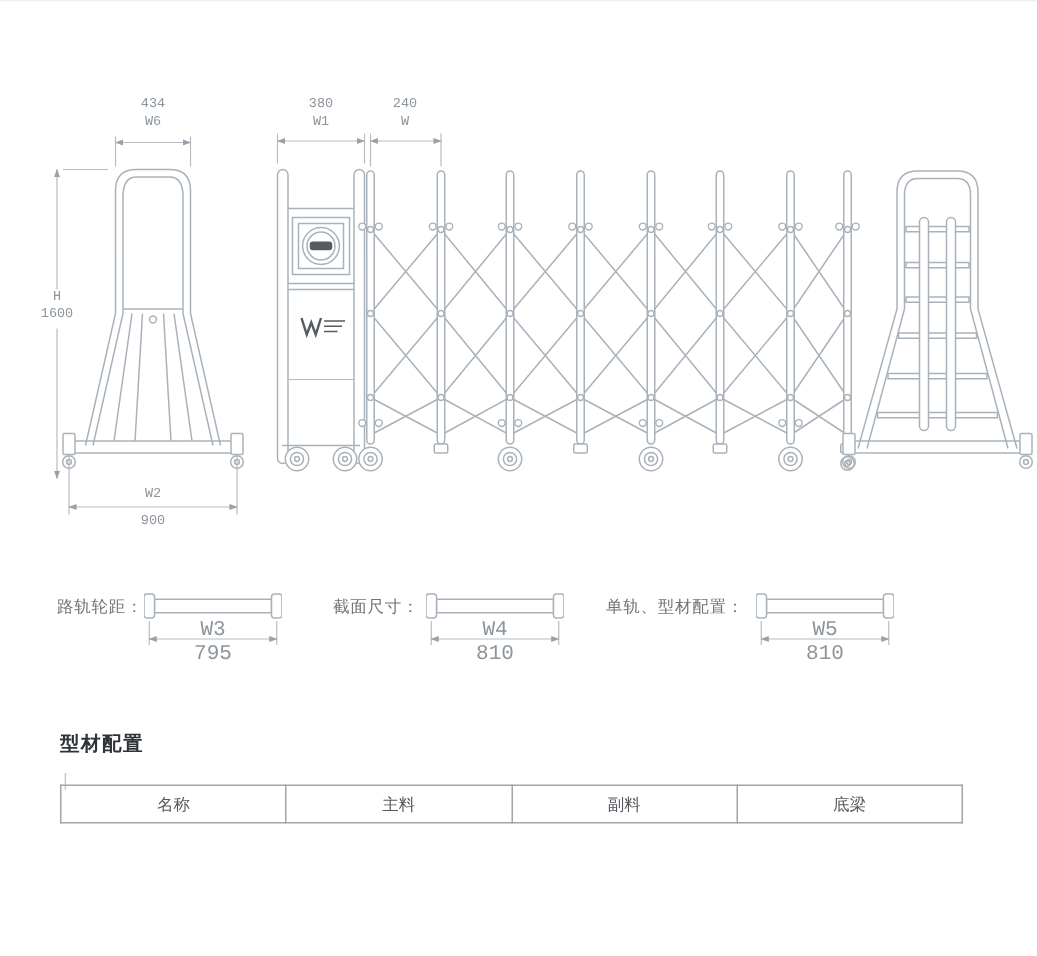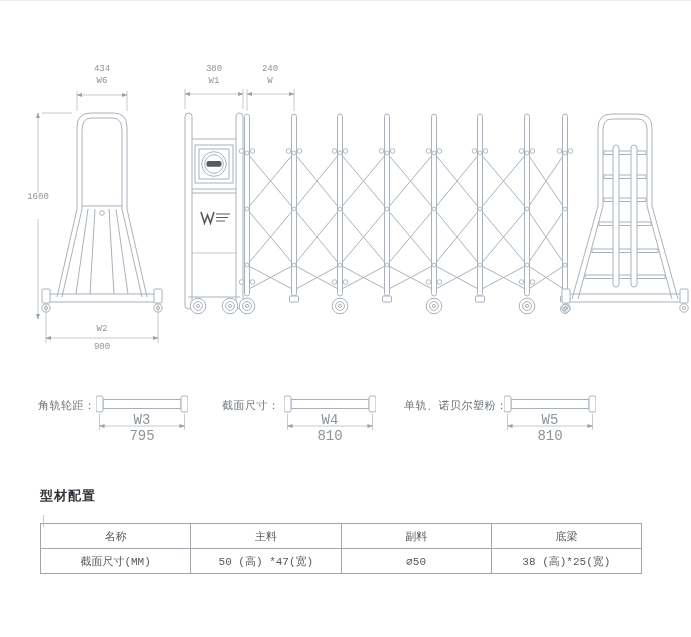--- a/index.html
+++ b/index.html
@@ -183,25 +183,25 @@
     </g>
   </svg>
 
   <span class="dimtext" style="left:102px;top:64px">434</span>
   <span class="dimtext" style="left:102px;top:76px">W6</span>
   <span class="dimtext" style="left:214px;top:64px">380</span>
   <span class="dimtext" style="left:214px;top:76px">W1</span>
   <span class="dimtext" style="left:270px;top:64px">240</span>
   <span class="dimtext" style="left:270px;top:76px">W</span>
   <span class="dimtext bgw" style="left:38px;top:193px">H</span>
-  <span class="dimtext bgw" style="left:38px;top:192px">1600</span>
+  <span class="dimtext bgw" style="left:38px;top:204px">1600</span>
   <span class="dimtext" style="left:102px;top:324px">W2</span>
   <span class="dimtext" style="left:102px;top:342px">900</span>
 
-  <span class="wd-label" style="left:38px;top:400px">角轨轮距：</span>
+  <span class="wd-label" style="left:38px;top:400px">路轨轮距：</span>
   <svg class="abs" style="left:96px;top:392px" width="92" height="40" viewBox="0 0 92 40">
     <rect class="ln fw" x="7" y="6.5" width="78" height="9"></rect>
     <rect class="ln fw" x="0" y="3" width="7" height="16" rx="2"></rect>
     <rect class="ln fw" x="85" y="3" width="7" height="16" rx="2"></rect>
     <path class="dim" d="M3.5,21 V37 M88.5,21 V37"></path>
     <line class="dim" x1="3.5" y1="33" x2="88.5" y2="33" marker-start="url(#ah)" marker-end="url(#ah)"></line>
   </svg>
   <span class="wd-center" style="left:96px;top:412px">W3</span>
   <span class="wd-center" style="left:96px;top:428px">795</span>
 
@@ -209,21 +209,21 @@
   <svg class="abs" style="left:284px;top:392px" width="92" height="40" viewBox="0 0 92 40">
     <rect class="ln fw" x="7" y="6.5" width="78" height="9"></rect>
     <rect class="ln fw" x="0" y="3" width="7" height="16" rx="2"></rect>
     <rect class="ln fw" x="85" y="3" width="7" height="16" rx="2"></rect>
     <path class="dim" d="M3.5,21 V37 M88.5,21 V37"></path>
     <line class="dim" x1="3.5" y1="33" x2="88.5" y2="33" marker-start="url(#ah)" marker-end="url(#ah)"></line>
   </svg>
   <span class="wd-center" style="left:284px;top:412px">W4</span>
   <span class="wd-center" style="left:284px;top:428px">810</span>
 
-  <span class="wd-label" style="left:404px;top:400px">单轨、诺贝尔塑粉：</span>
+  <span class="wd-label" style="left:404px;top:400px">单轨、型材配置：</span>
   <svg class="abs" style="left:504px;top:392px" width="92" height="40" viewBox="0 0 92 40">
     <rect class="ln fw" x="7" y="6.5" width="78" height="9"></rect>
     <rect class="ln fw" x="0" y="3" width="7" height="16" rx="2"></rect>
     <rect class="ln fw" x="85" y="3" width="7" height="16" rx="2"></rect>
     <path class="dim" d="M3.5,21 V37 M88.5,21 V37"></path>
     <line class="dim" x1="3.5" y1="33" x2="88.5" y2="33" marker-start="url(#ah)" marker-end="url(#ah)"></line>
   </svg>
   <span class="wd-center" style="left:504px;top:412px">W5</span>
   <span class="wd-center" style="left:504px;top:428px">810</span>
 
@@ -233,22 +233,16 @@
   </div>
 
   <table class="spec">
     <tbody>
       <tr>
         <td>名称</td>
         <td>主料</td>
         <td>副料</td>
         <td>底梁</td>
       </tr>
-      <tr>
-        <td>截面尺寸(MM)</td>
-        <td>50 (高) *47(宽)</td>
-        <td>∅50</td>
-        <td>38 (高)*25(宽)</td>
-      </tr>
     </tbody>
   </table>
 
 </div>
 
 </body></html>

